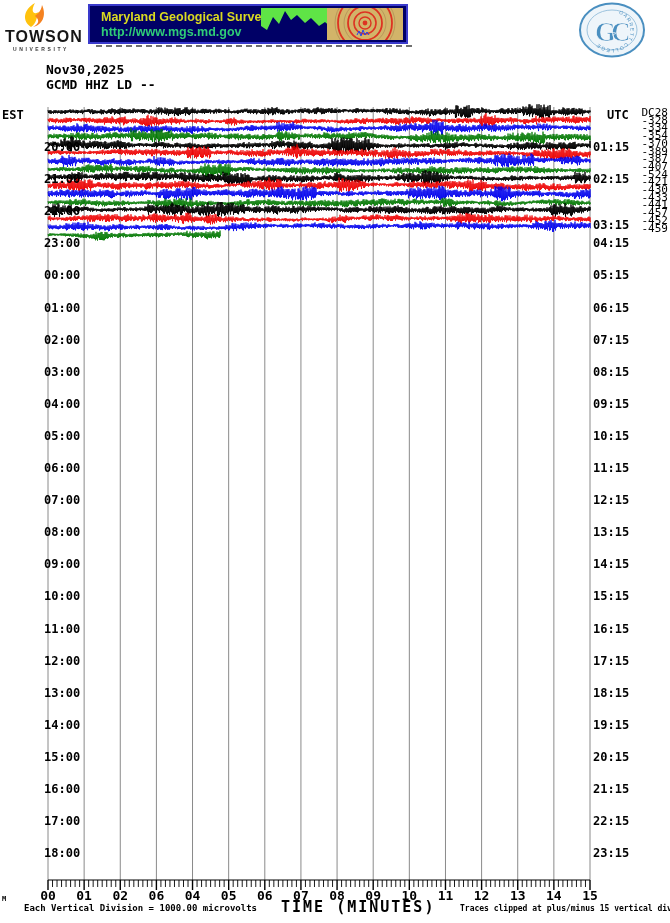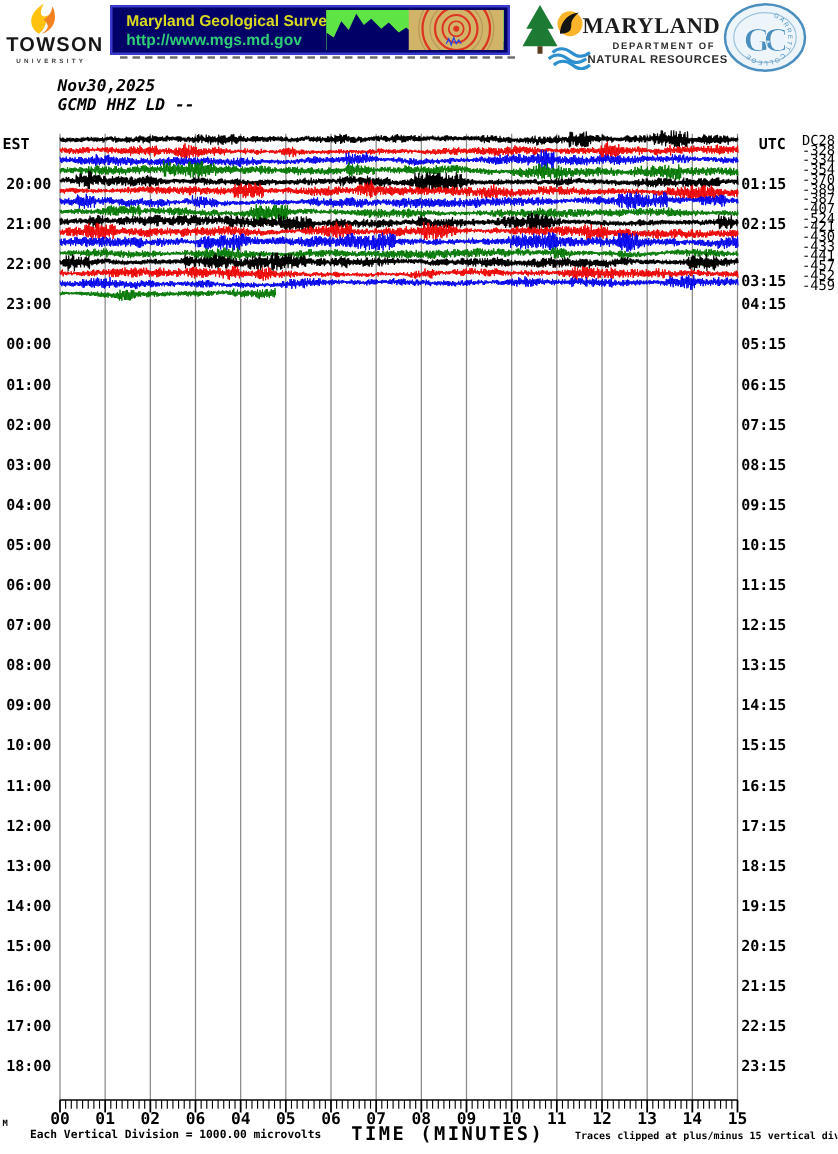--- a/index.html
+++ b/index.html
@@ -21,25 +21,25 @@
   .mgs-shadow{left:96px;top:45px;width:316px;height:0;border-top:2px dashed #707070;}
   .dnr{left:418px;top:4px;width:160px;height:52px;}
   .dnr-name{position:absolute;left:48px;top:6px;font-family:"Liberation Serif",serif;
             font-weight:bold;font-size:18px;letter-spacing:0.5px;color:#1c1c1c;white-space:nowrap;}
   .dnr-d1{position:absolute;left:72px;top:28px;font-family:"Liberation Sans",sans-serif;
           font-weight:bold;font-size:7.5px;letter-spacing:1.4px;color:#2b2b2b;white-space:nowrap;}
   .dnr-d2{position:absolute;left:52px;top:38px;font-family:"Liberation Sans",sans-serif;
           font-weight:bold;font-size:9px;letter-spacing:0.6px;color:#2b2b2b;white-space:nowrap;}
   .gc{left:578px;top:2px;width:68px;height:56px;}
   
-  .t-line{left:46px;font-weight:bold;font-size:13px;white-space:nowrap;font-style:italic;}
+  .t-line{left:46px;font-weight:bold;font-size:13px;white-space:nowrap;}
   
   .ax-hdr{font-weight:bold;font-size:12px;}
-  .hour-lab{position:absolute;width:46px;height:14px;text-align:center;
-            font-weight:bold;font-size:12px;line-height:14px;white-space:nowrap;}
+  .hour-lab{position:absolute;width:46px;height:14px;text-align:left;
+            font-weight:bold;font-size:12px;line-height:14px;white-space:nowrap;padding-left:44px;}
   .utc-lab{position:absolute;left:593px;width:46px;height:14px;text-align:left;
            font-weight:bold;font-size:12px;line-height:14px;white-space:nowrap;}
   .dc-lab{position:absolute;left:598px;width:70px;text-align:right;font-size:11px;
           line-height:7.7px;height:8px;white-space:nowrap;}
   .xtick-lab{position:absolute;width:30px;text-align:center;font-weight:bold;
              font-size:13px;white-space:nowrap;}
   
   .f-left{left:24px;top:903px;font-weight:bold;font-size:9px;white-space:nowrap;}
   .f-center{left:281px;top:898px;font-weight:bold;font-size:15px;letter-spacing:2px;white-space:nowrap;}
   .f-right{left:460px;top:904px;font-weight:bold;font-size:8px;white-space:nowrap;}
@@ -76,35 +76,20 @@
           <circle cx="104" cy="15" r="11" fill="none" stroke="#dd3322" stroke-width="1.6"></circle>
           <circle cx="104" cy="15" r="6" fill="none" stroke="#dd3322" stroke-width="1.4"></circle>
           <circle cx="104" cy="15" r="2.4" fill="#dd3322"></circle>
           <polyline points="96,27 98,23 100,28 102,22 104,27 106,24 108,27" fill="none" stroke="#2244ee" stroke-width="1"></polyline>
         </g>
       </svg>
     </div>
   </div>
   <div class="abs mgs-shadow"></div>
 
-  <div class="abs dnr">
-    <svg width="58" height="52" style="position:absolute;left:0;top:0">
-      <circle cx="38" cy="15" r="10" fill="#f9b429"></circle>
-      <path d="M30 21 Q32 8 45 6 Q38 12 39 17 Q39 23 30 23 Z" fill="#151515"></path>
-      <polygon points="14,0 3,19 25,19" fill="#1c7a33"></polygon>
-      <polygon points="14,8 0,33 28,33" fill="#1c7a33"></polygon>
-      <rect x="12" y="33" width="4" height="6" fill="#5a3b1e"></rect>
-      <path d="M24,38 q7,-6 15,0 q7,6 15,0" fill="none" stroke="#2b8fd0" stroke-width="2.4"></path>
-      <path d="M21,43 q7,-6 15,0 q7,6 15,0" fill="none" stroke="#2b8fd0" stroke-width="2.4"></path>
-      <path d="M25,48 q7,-6 15,0 q7,6 14,0" fill="none" stroke="#2b8fd0" stroke-width="2.4"></path>
-    </svg>
-    <div class="dnr-name">MARYLAND</div>
-    <div class="dnr-d1">DEPARTMENT OF</div>
-    <div class="dnr-d2">NATURAL RESOURCES</div>
-  </div>
 
   <div class="abs gc">
     <svg width="68" height="56" viewBox="0 0 68 56">
       <defs>
         <path id="gcring" d="M34,10 a18.5,18.5 0 1,1 -0.02,0"></path>
       </defs>
       <ellipse cx="34" cy="28" rx="32" ry="26.5" fill="#eef5fa" stroke="#4a8fc0" stroke-width="2"></ellipse>
       <ellipse cx="34" cy="28" rx="25" ry="20" fill="none" stroke="#9cc3de" stroke-width="1"></ellipse>
       <text font-family="Liberation Sans, sans-serif" font-size="5" letter-spacing="1.2" fill="#4a8fc0">
         <textPath href="#gcring" startOffset="6%">GARRETT COLLEGE</textPath>

